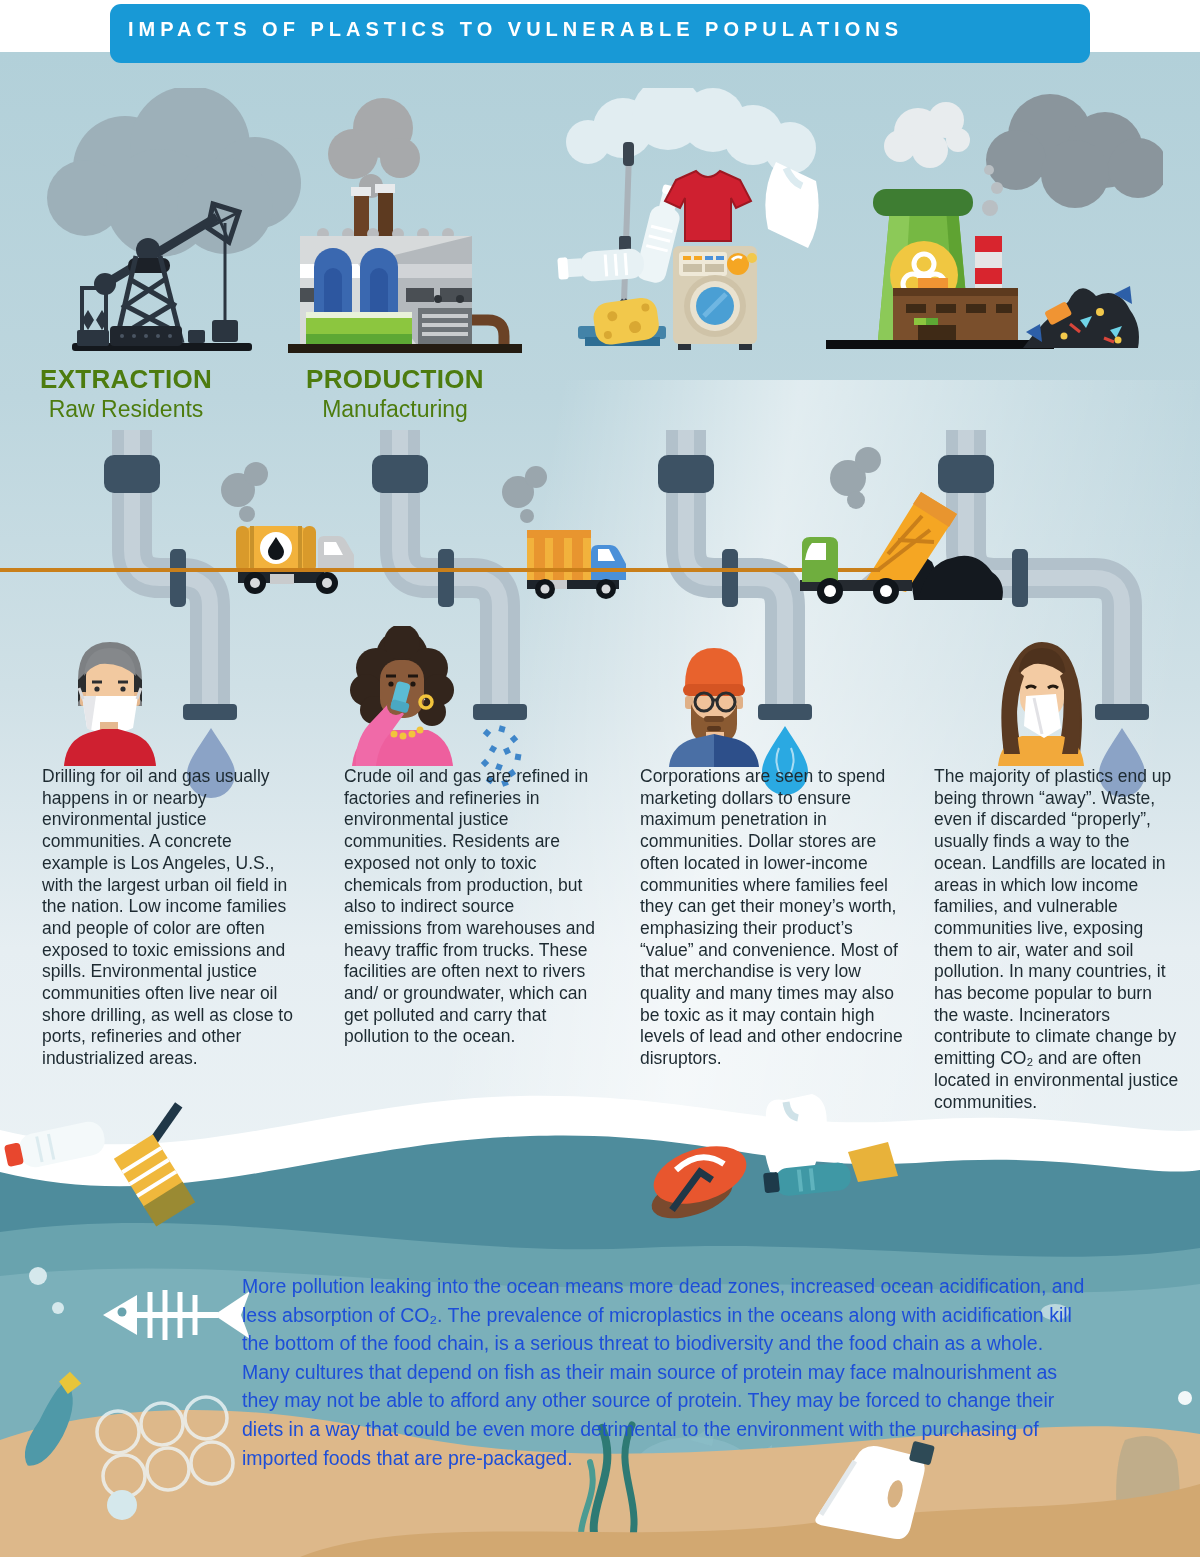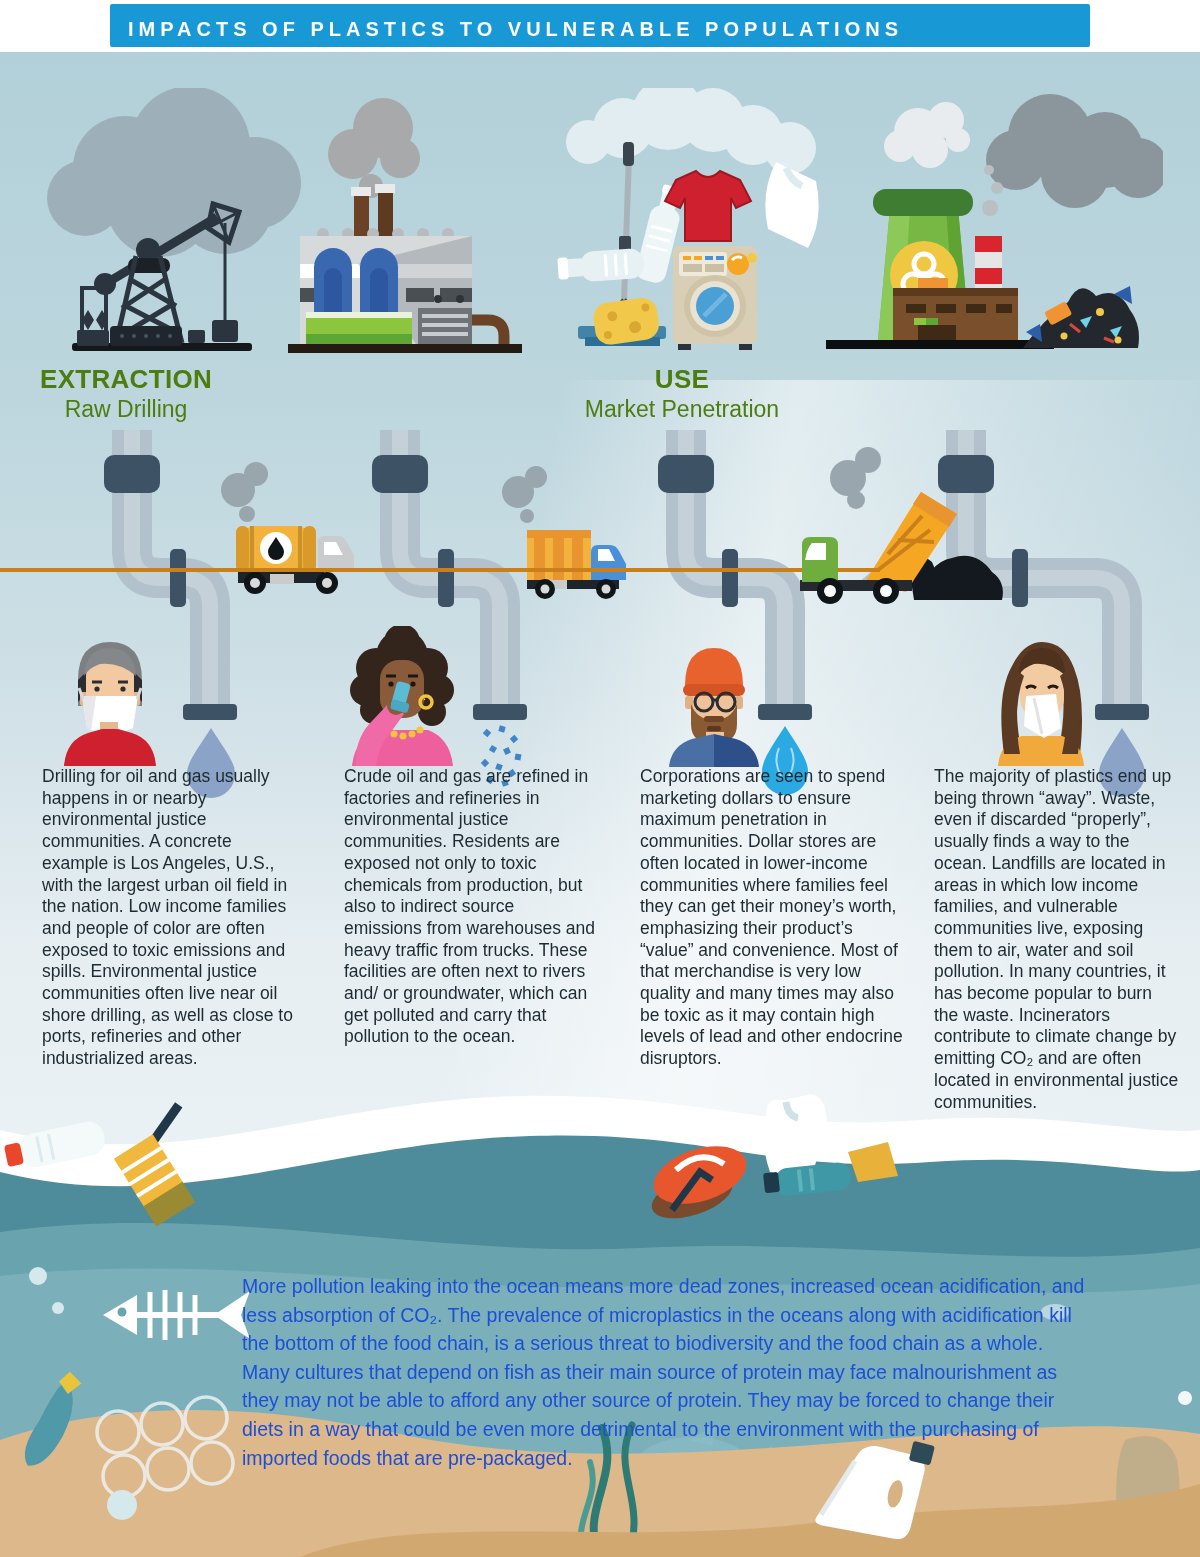--- a/index.html
+++ b/index.html
@@ -1,19 +1,19 @@
 <!DOCTYPE html>
 <html><head>
 <meta charset="utf-8">
 <style>
   html,body{margin:0;padding:0;background:#fff;}
   #page{position:relative;width:1200px;height:1557px;overflow:hidden;background:#fff;
         font-family:"Liberation Sans","DejaVu Sans",sans-serif;}
   .abs{position:absolute;}
-  .banner{left:110px;top:4px;width:980px;height:43px;background:#1899d6;border-radius:2px;
+  .banner{left:110px;top:4px;width:980px;height:59px;background:#1899d6;border-radius:11px;
           color:#fff;font-weight:bold;font-size:20px;letter-spacing:5px;line-height:50px;
           padding-left:18px;box-sizing:border-box;z-index:3;white-space:nowrap;}
   .sky{left:0;top:52px;width:1200px;height:1150px;z-index:0;
        background:linear-gradient(to bottom,#b2d0d9 0%,#bdd6de 30%,#cfe0e6 55%,#e6eef2 78%,#ebf2f5 100%);}
   .sheen{left:0;top:380px;width:1200px;height:780px;z-index:1;
        background:linear-gradient(100deg,rgba(255,255,255,0) 42%,rgba(255,255,255,.55) 60%,rgba(255,255,255,.22) 78%,rgba(255,255,255,0) 92%);}
   .stage-label{top:364px;text-align:center;color:#4d7c0f;z-index:2;}
   .stage-label .name{font-size:26px;font-weight:bold;letter-spacing:.3px;}
   .stage-label .sub{font-size:23px;margin-top:1px;}
   .para{top:766px;font-size:17.5px;line-height:21.7px;color:#1d2a31;z-index:6;}
@@ -257,25 +257,25 @@
       <circle cx="282" cy="224" r="4" fill="#f2c84b"></circle>
         <circle cx="300" cy="252" r="3.5" fill="#f2c84b"></circle>
         <circle cx="246" cy="248" r="3.5" fill="#f2c84b"></circle>
       <line x1="252" y1="236" x2="262" y2="244" stroke="#d8453a" stroke-width="3"></line>
       <line x1="286" y1="250" x2="296" y2="254" stroke="#d8453a" stroke-width="3"></line>
     </g>
   </svg>
 
   <div class="abs stage-label" style="left:18px;width:216px">
     <div class="name">EXTRACTION</div>
-    <div class="sub">Raw Drilling</div>
+    <div class="sub">Raw Residents</div>
   </div>
-  <div class="abs stage-label" style="left:557px;width:250px">
-    <div class="name">USE</div>
-    <div class="sub">Market Penetration</div>
+  <div class="abs stage-label" style="left:285px;width:220px">
+    <div class="name">PRODUCTION</div>
+    <div class="sub">Manufacturing</div>
   </div>
 
   <svg class="abs pipes-svg" width="1200" height="372" viewBox="0 0 1200 372">
     <g stroke-linecap="butt" fill="none">
       <path d="M132,0 V120 Q132,148 160,148 L182,148 Q210,148 210,176 V282" stroke="#b2c1cb" stroke-width="40"></path>
       <path d="M132,0 V120 Q132,148 160,148 L182,148 Q210,148 210,176 V282" stroke="#c5d1d9" stroke-width="16"></path>
       <path d="M400,0 V120 Q400,148 428,148 L472,148 Q500,148 500,176 V282" stroke="#b2c1cb" stroke-width="40"></path>
       <path d="M400,0 V120 Q400,148 428,148 L472,148 Q500,148 500,176 V282" stroke="#c5d1d9" stroke-width="16"></path>
       <path d="M686,0 V120 Q686,148 714,148 L757,148 Q785,148 785,176 V282" stroke="#b2c1cb" stroke-width="40"></path>
       <path d="M686,0 V120 Q686,148 714,148 L757,148 Q785,148 785,176 V282" stroke="#c5d1d9" stroke-width="16"></path>

